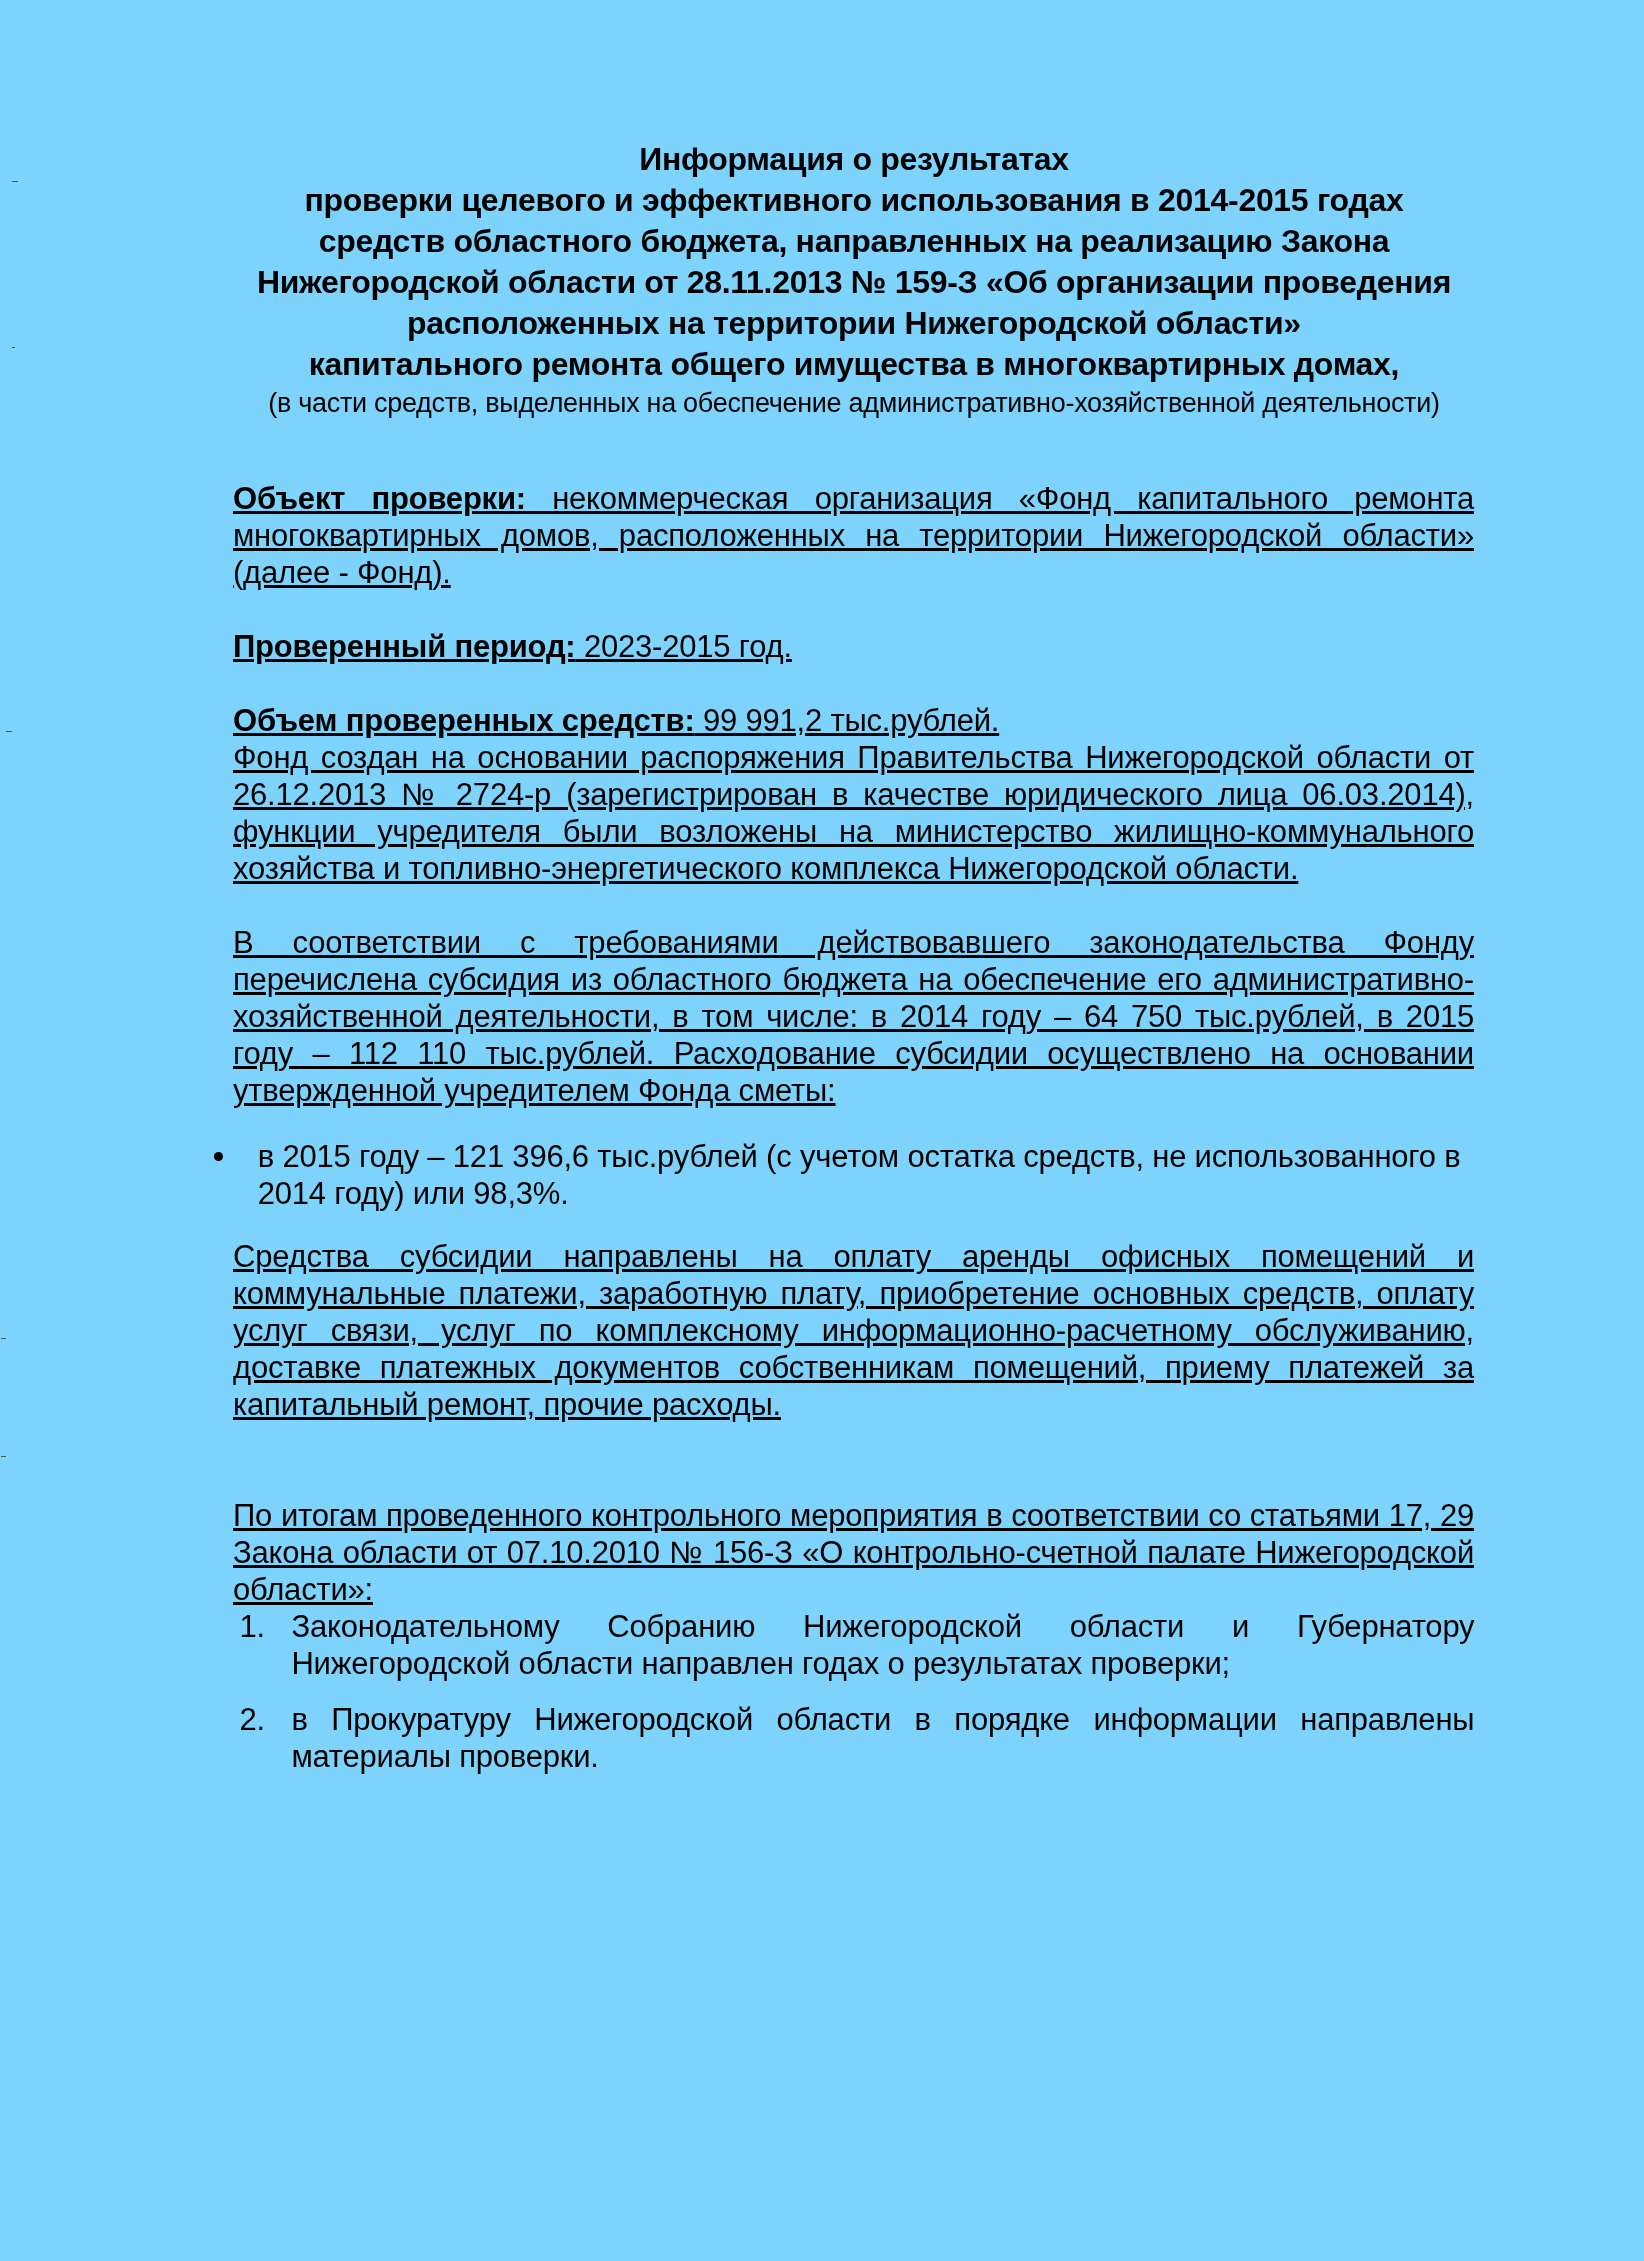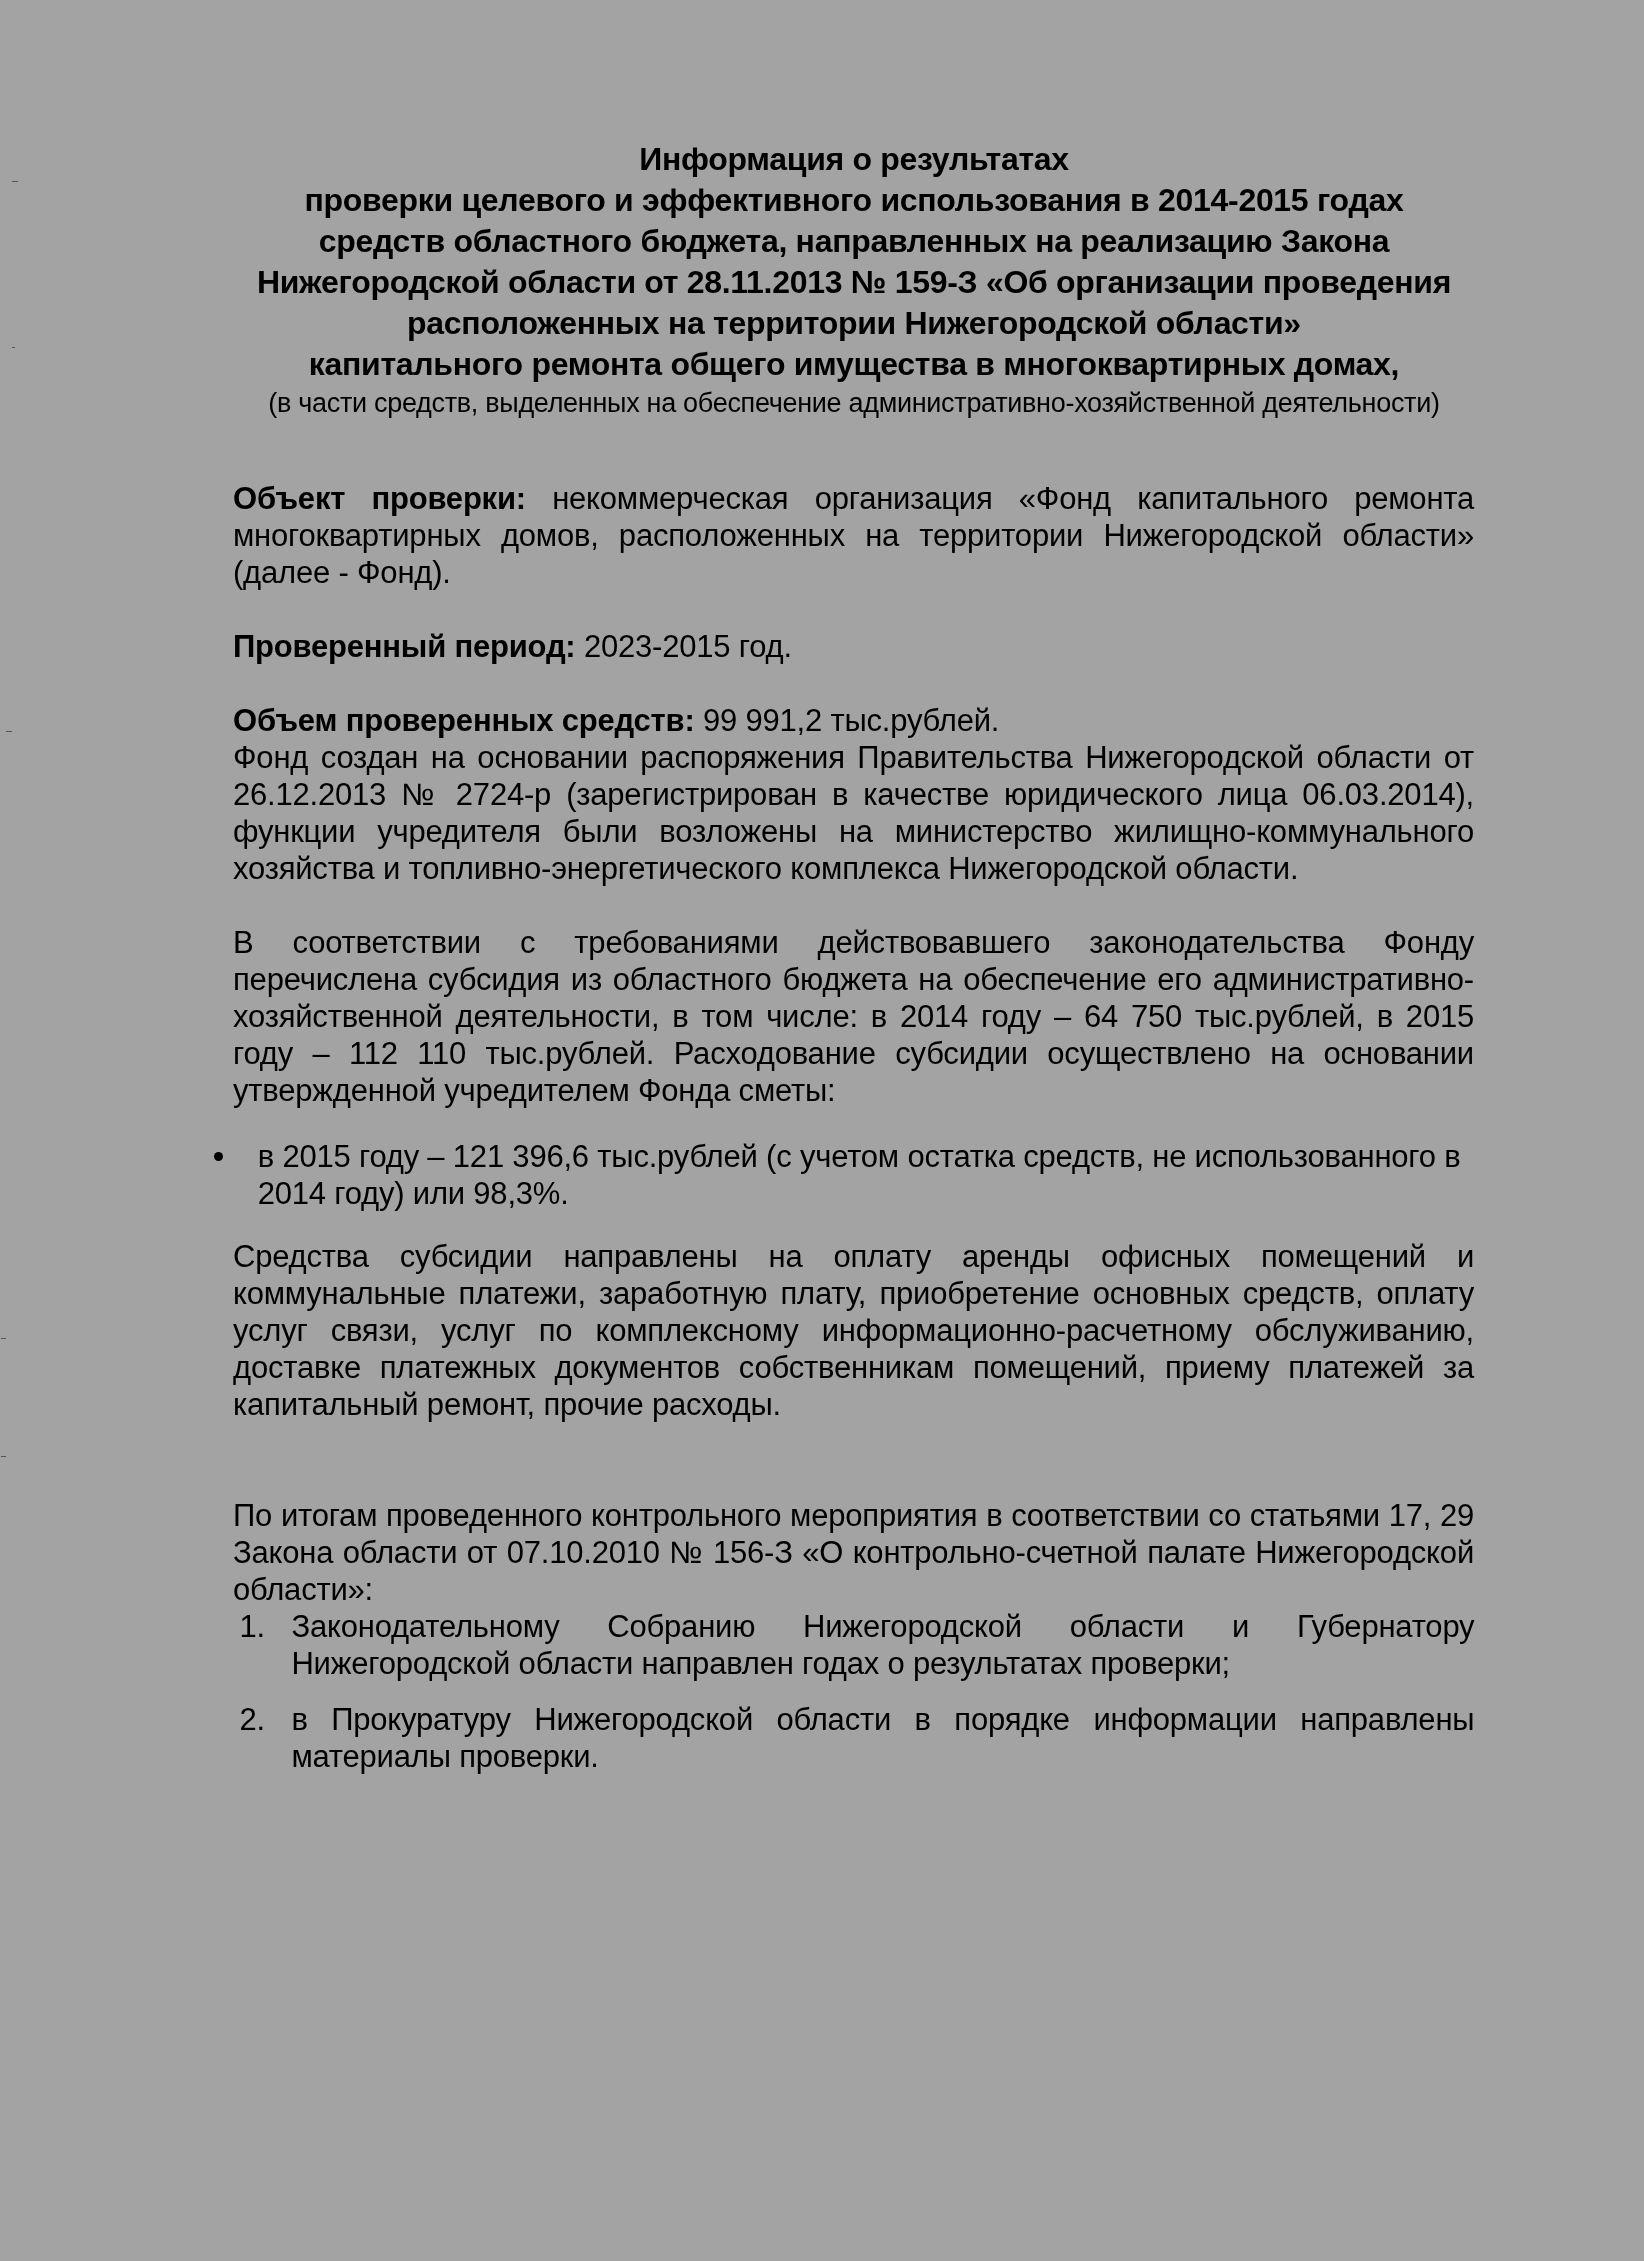--- a/index.html
+++ b/index.html
@@ -14,21 +14,21 @@
       overflow: hidden;
       font-family: "Liberation Sans", "DejaVu Sans", sans-serif;
       color: #000000;
     }
     .page {
       position: absolute;
       left: 0;
       top: 0;
       width: 1644px;
       height: 2261px;
-      background: #a3a3a3;
+      background: #7dd3fc;
     }
     .margin-mark {
       position: absolute;
       height: 1.3px;
       background: #555;
     }
     .title-block {
       position: absolute;
       left: 232px;
       top: 139px;
@@ -53,20 +53,21 @@
       top: 480px;
       width: 1241px;
       font-size: 31px;
       line-height: 37px;
       letter-spacing: -0.2px;
     }
     .para {
       text-align: justify;
       text-align-last: left;
       margin: 0;
+      text-decoration: underline;
     }
     .label {
       font-weight: bold;
     }
     .gap-lg { height: 37px; }
     .gap-md { height: 29px; }
     .bullets {
       list-style: none;
       margin: 0;
       padding: 0;

